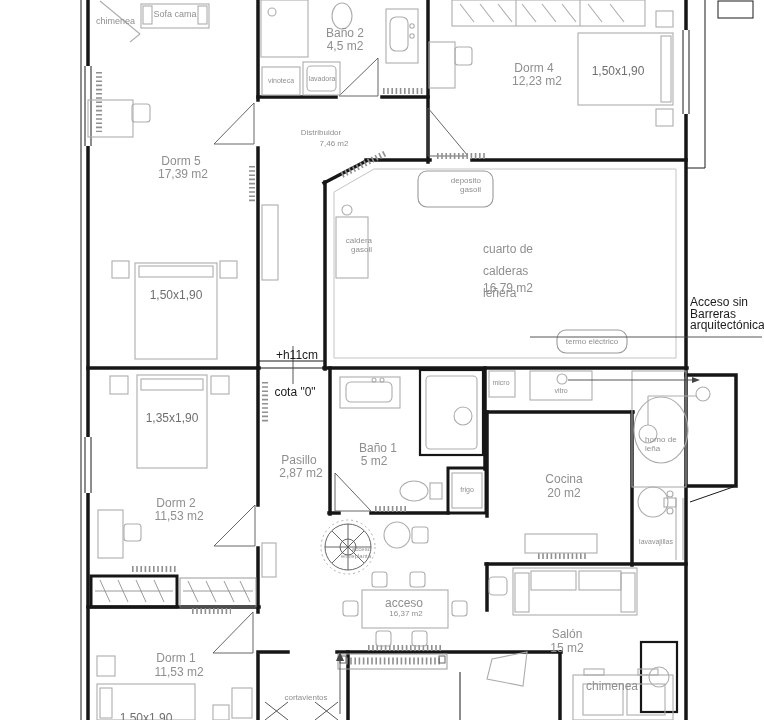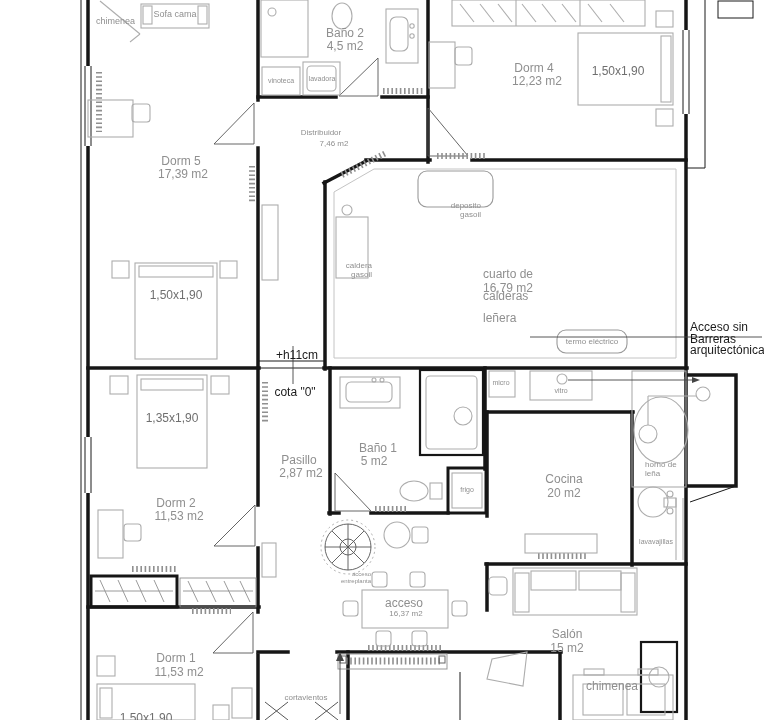--- a/index.html
+++ b/index.html
@@ -1,21 +1,21 @@
 <!DOCTYPE html>
 <html><head>
 <meta charset="utf-8">
 <style>
   html,body{margin:0;padding:0;background:#ffffff;}
   #plan{position:relative;width:764px;height:720px;background:#ffffff;overflow:hidden;
         font-family:"Liberation Sans",sans-serif;}
   #plan svg{position:absolute;left:0;top:0;}
   .lbl{position:absolute;color:#8f8f8f;line-height:1.18;white-space:nowrap;z-index:5;}
   .c{transform:translateX(-50%);text-align:right;}
-  .wrap{white-space:normal;margin-top:25px;}
+  .wrap{white-space:normal;}
   .la{text-align:left;}
   .mid{color:#6f6f6f;}
   .dark{color:#1b1b1b;}
   .s6{font-size:6px;} .s7{font-size:7px;} .s8{font-size:8px;}
   .s9{font-size:9px;} .s10{font-size:12px;}
 </style>
 </head>
 <body>
 
 <div id="plan">

